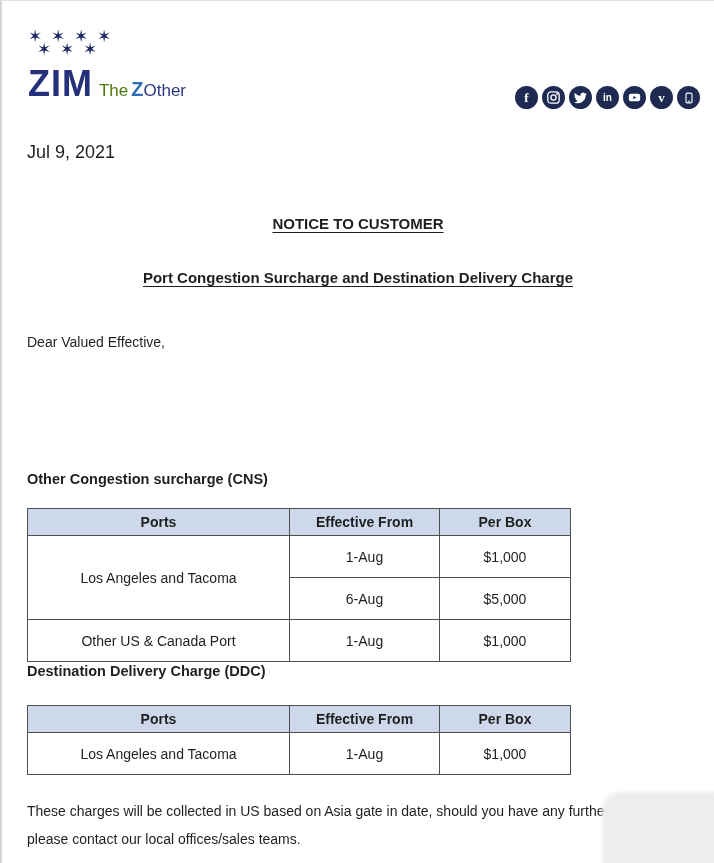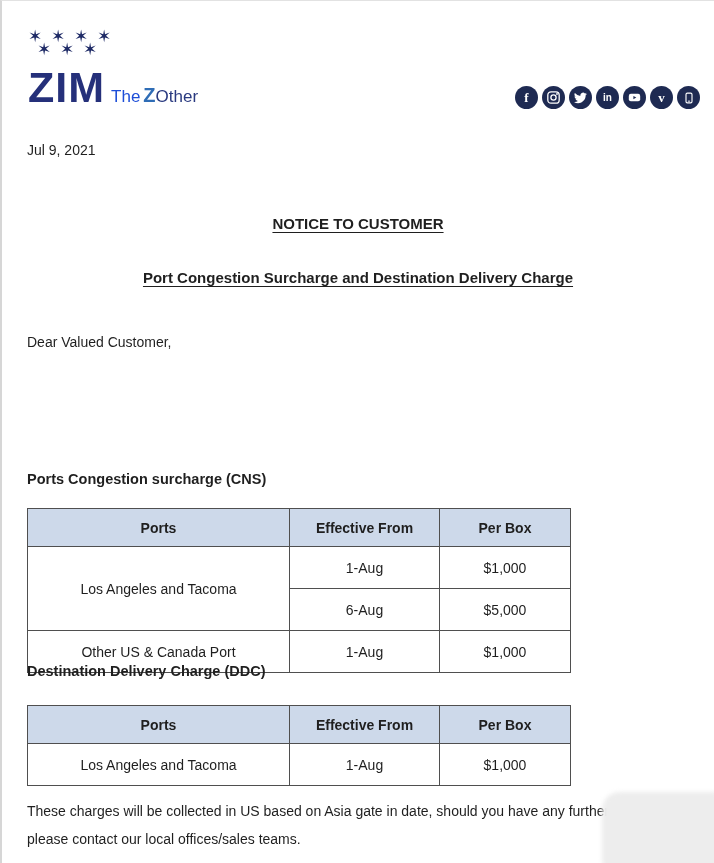--- a/index.html
+++ b/index.html
@@ -18,40 +18,40 @@
     color: #1f1f1f;
   }
 
   
   .logo-block { position: absolute; left: 26px; top: 28px; }
   .stars { color: #1e2a66; line-height: 15px; letter-spacing: 2px; }
   .stars-row { font-size: 17px; display: block; }
   .stars-row.bottom { padding-left: 9px; margin-top: -2px; }
   .zim-line { margin-top: 6px; white-space: nowrap; }
   .zim-word {
-    font-size: 43px; font-weight: bold; color: #25307a;
+    font-size: 36px; font-weight: bold; color: #25307a;
     letter-spacing: 1px; display: inline-block; vertical-align: baseline;
   }
-  .tag-the { font-size: 17px; color: #1d4ed8; margin-left: 6px; }
+  .tag-the { font-size: 17px; color: #4d7c0f; margin-left: 6px; }
   .tag-z { font-size: 20px; font-weight: bold; color: #2f6db6; margin-left: 3px; }
   .tag-factor { font-size: 17px; color: #2a3a80; }
 
   .social-row { position: absolute; top: 85px; right: 14px; display: flex; gap: 4px; }
   .social-circle {
     width: 23px; height: 23px; border-radius: 50%;
     background: #1e2a52; color: #ffffff;
     display: flex; align-items: center; justify-content: center;
     font-size: 12px; font-weight: bold; cursor: pointer;
   }
   .social-circle svg { display: block; }
   .in-text { font-size: 10px; font-weight: bold; letter-spacing: 0; }
   .v-text, .f-text { font-size: 13px; font-weight: bold; font-family: "Liberation Serif", serif; }
 
   
-  .date { position: absolute; left: 25px; top: 141px; font-size: 14px; }
+  .date { position: absolute; left: 25px; top: 141px; font-size: 18px; }
 
   .h-center {
     position: absolute; left: 0; width: 100%;
     text-align: center; font-weight: bold; font-size: 15px;
   }
   .h-center span { text-decoration: underline; text-underline-offset: 3px; }
   .h1 { top: 214px; }
   .h2 { top: 268px; }
 
   .salutation { position: absolute; left: 25px; top: 333px; font-size: 14px; }
@@ -80,21 +80,21 @@
   .t2 { top: 704px; }
   table.charges th, table.charges td {
     border: 1px solid #4f4f4f;
     text-align: center;
     vertical-align: middle;
     padding: 0;
   }
   table.charges th {
     background: #cdd9ea;
     font-weight: bold;
-    height: 38px;
+    height: 27px;
   }
   table.charges td { height: 42px; background: #ffffff; }
   .col-ports { width: 262px; }
   .col-eff { width: 150px; }
   .col-box { width: 131px; }
 
   
   .corner-blob {
     position: absolute; right: -18px; bottom: -14px;
     width: 130px; height: 85px;
@@ -151,23 +151,23 @@
           <line x1="6.5" y1="12.2" x2="9.5" y2="12.2" stroke="#ffffff" stroke-width="1.3"></line>
         </svg>
     </span>
   </div>
 
   <div class="date">Jul 9, 2021</div>
 
   <div class="h-center h2"><span>Port Congestion Surcharge and Destination Delivery Charge</span></div>
   <div class="h-center h1"><span>NOTICE TO CUSTOMER</span></div>
 
-  <div class="salutation">Dear Valued Customer,</div>
-
-  <div class="section-title st1">Ports Congestion surcharge (CNS)</div>
+  <div class="salutation">Dear Valued Effective,</div>
+
+  <div class="section-title st1">Other Congestion surcharge (CNS)</div>
 
   <table class="charges t1">
     <colgroup>
         <col class="col-ports">
         <col class="col-eff">
         <col class="col-box">
       </colgroup>
     <tbody>
         <tr>
       <th>Ports</th>

